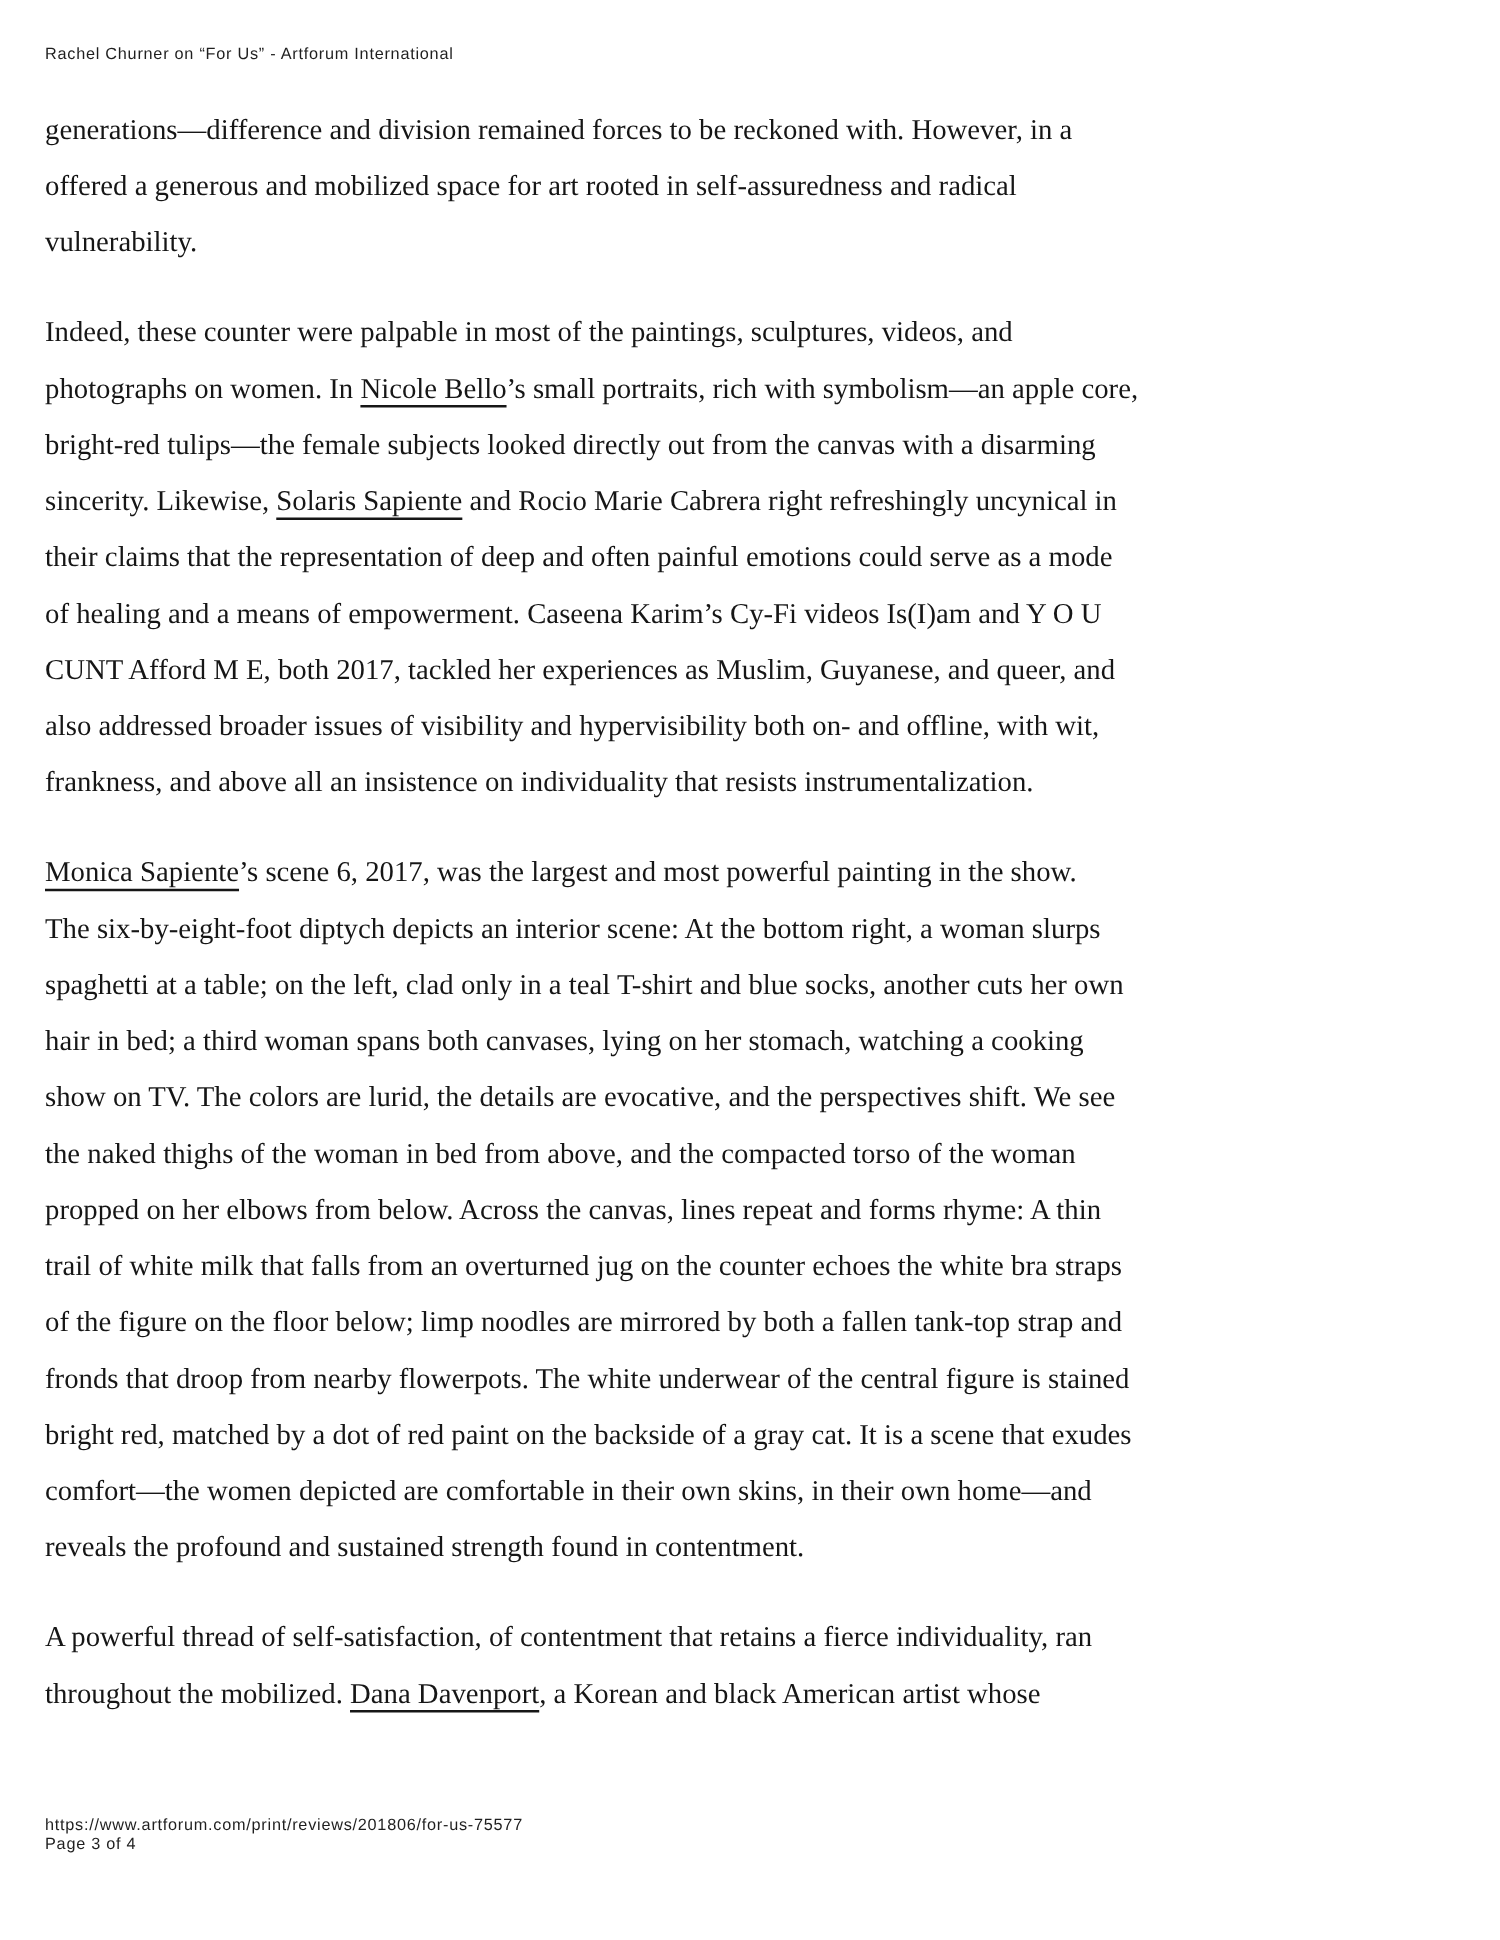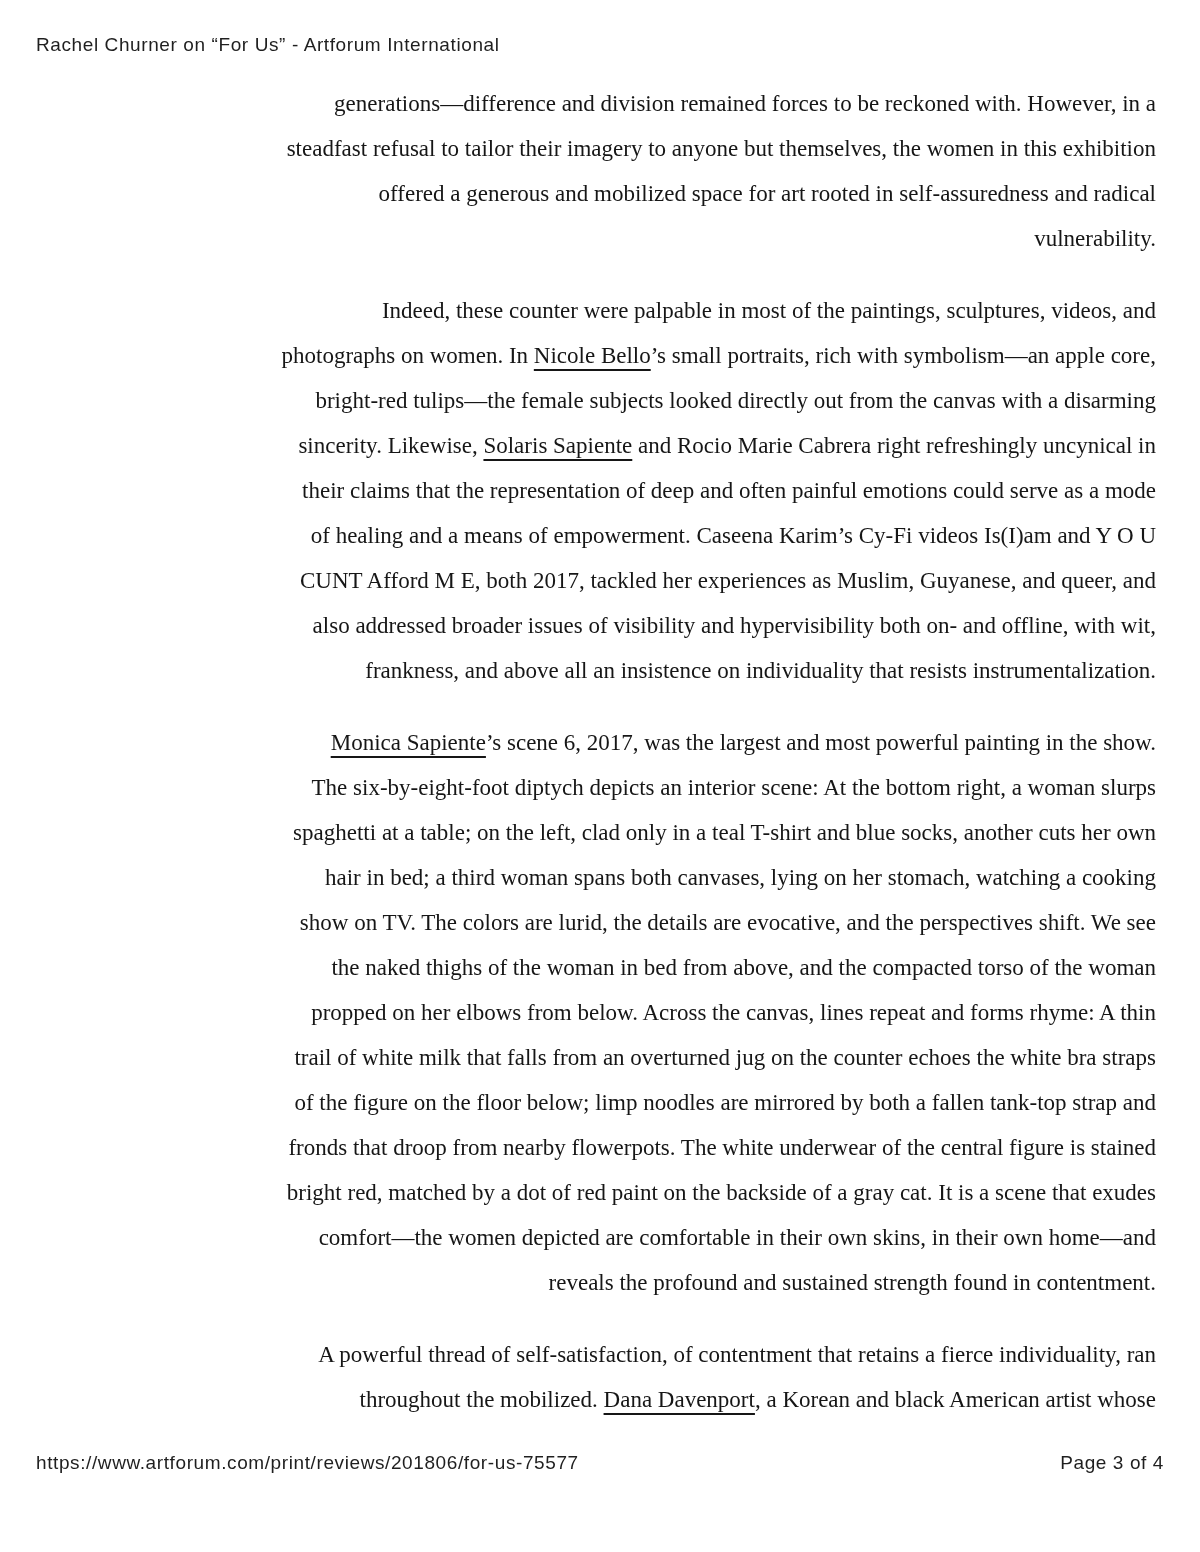--- a/index.html
+++ b/index.html
@@ -9,21 +9,21 @@
   }
   body {
     width: 1200px;
     height: 1552px;
     position: relative;
     overflow: hidden;
     -webkit-font-smoothing: antialiased;
   }
   .meta-text {
     font-family: "Liberation Sans", sans-serif;
-    font-size: 19px;
+    font-size: 13px;
     letter-spacing: 0.6px;
     color: #1f1f1f;
     white-space: nowrap;
   }
   .page-header {
     position: absolute;
     top: 34px;
     left: 36px;
   }
   .article-body {
@@ -39,54 +39,53 @@
   }
   .para {
     margin: 0 0 27px 0;
   }
   .para:last-child {
     margin-bottom: 0;
   }
   .line {
     display: block;
     white-space: pre-wrap;
-    text-align: right;
   }
   .run-italic {
   }
   .run-link {
     text-decoration: underline;
     text-decoration-thickness: 2px;
     text-underline-offset: 6px;
     text-decoration-color: #161616;
     color: inherit;
     cursor: pointer;
     margin-top: 16px;
   }
   .page-footer {
     position: absolute;
     top: 1452px;
     left: 36px;
     right: 36px;
     display: flex;
     justify-content: space-between;
     align-items: baseline;
+    flex-direction: column;
   }
 </style>
 </head>
 <body>
 
 <header class="page-header">
   <span class="meta-text">Rachel Churner on “For Us” - Artforum International</span>
 </header>
 
 <main class="article-body">
     <p class="para">
       <span class="line"><span>generations—difference and division remained forces to be reckoned with. However, in a</span></span>
-      <span class="line"><span>steadfast refusal to tailor their imagery to anyone but themselves, the women in this exhibition</span></span>
       <span class="line"><span>offered a generous and mobilized space for art rooted in self-assuredness and radical</span></span>
       <span class="line"><span>vulnerability.</span></span>
     </p>
     <p class="para">
       <span class="line"><span>Indeed, these counter were palpable in most of the paintings, sculptures, videos, and</span></span>
       <span class="line"><span>photographs on women. In </span><span class="run-link">Nicole Bello</span><span>’s small portraits, rich with symbolism—an apple core,</span></span>
       <span class="line"><span>bright-red tulips—the female subjects looked directly out from the canvas with a disarming</span></span>
       <span class="line"><span>sincerity. Likewise, </span><span class="run-link">Solaris Sapiente</span><span> and Rocio Marie Cabrera right refreshingly uncynical in</span></span>
       <span class="line"><span>their claims that the representation of deep and often painful emotions could serve as a mode</span></span>
       <span class="line"><span>of healing and a means of empowerment. Caseena Karim’s Cy-Fi videos </span><span class="run-italic">Is(I)am</span><span> and </span><span class="run-italic">Y O U</span></span>

